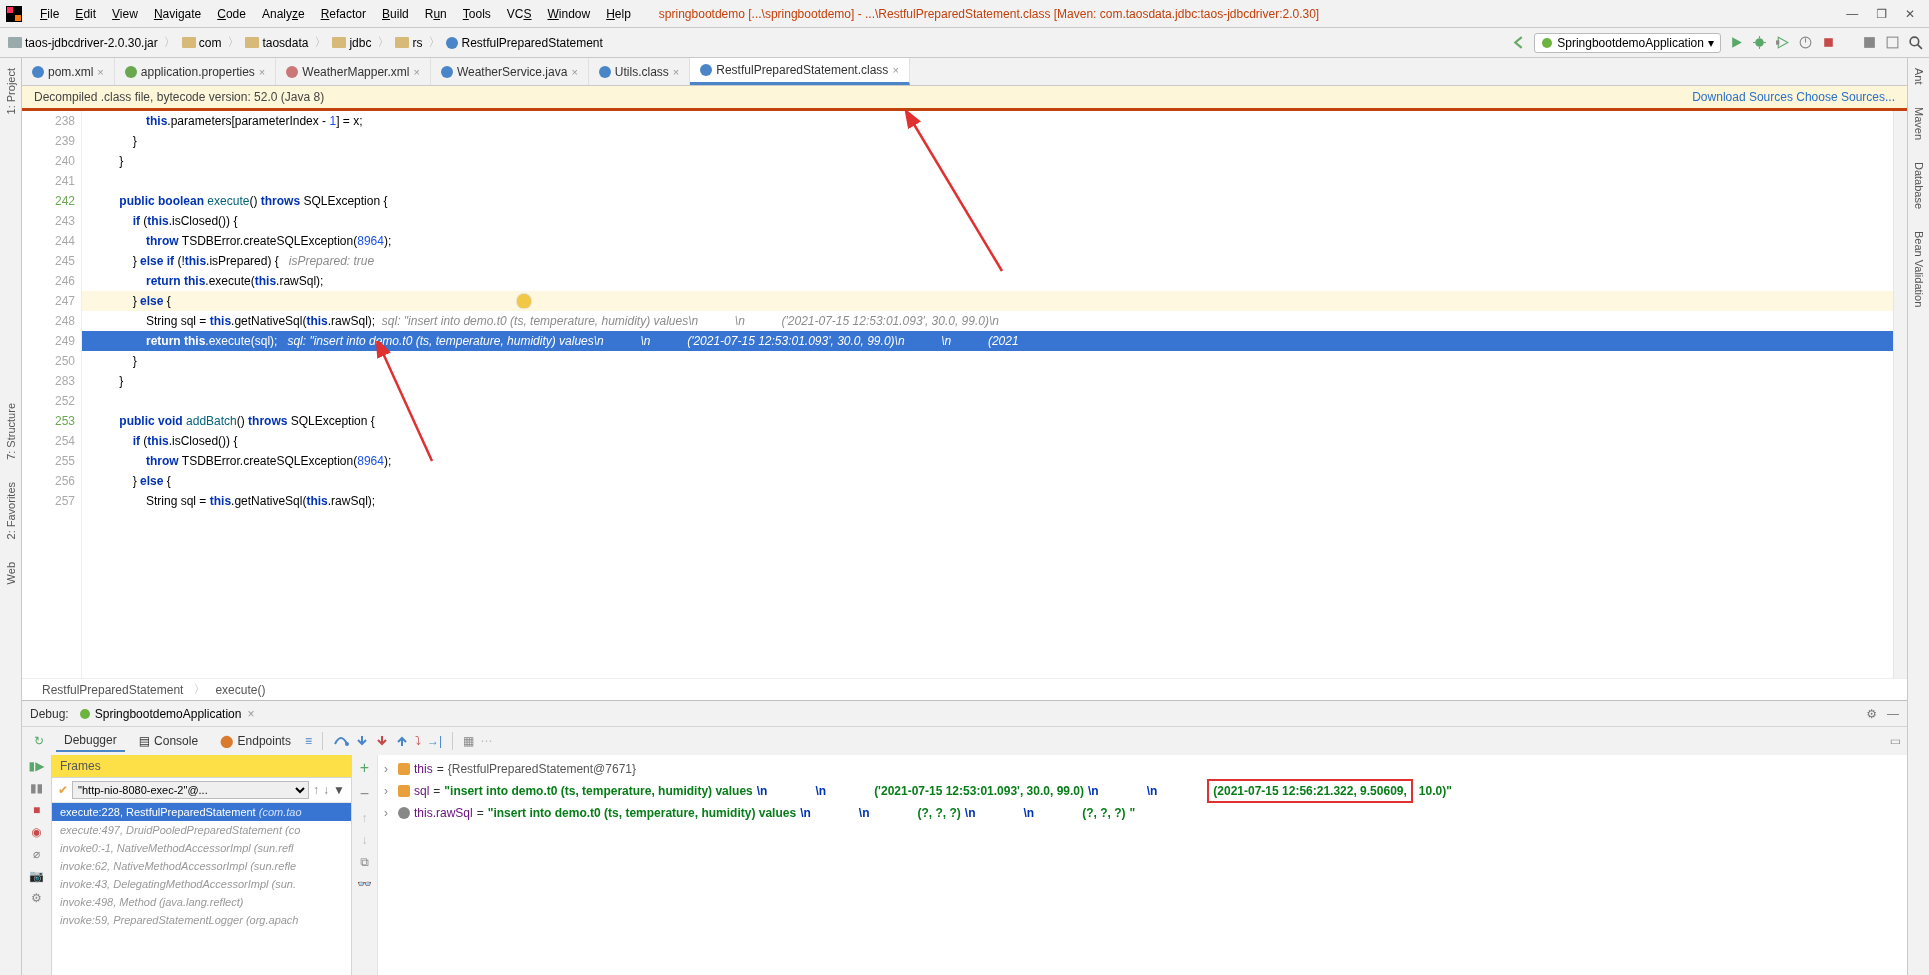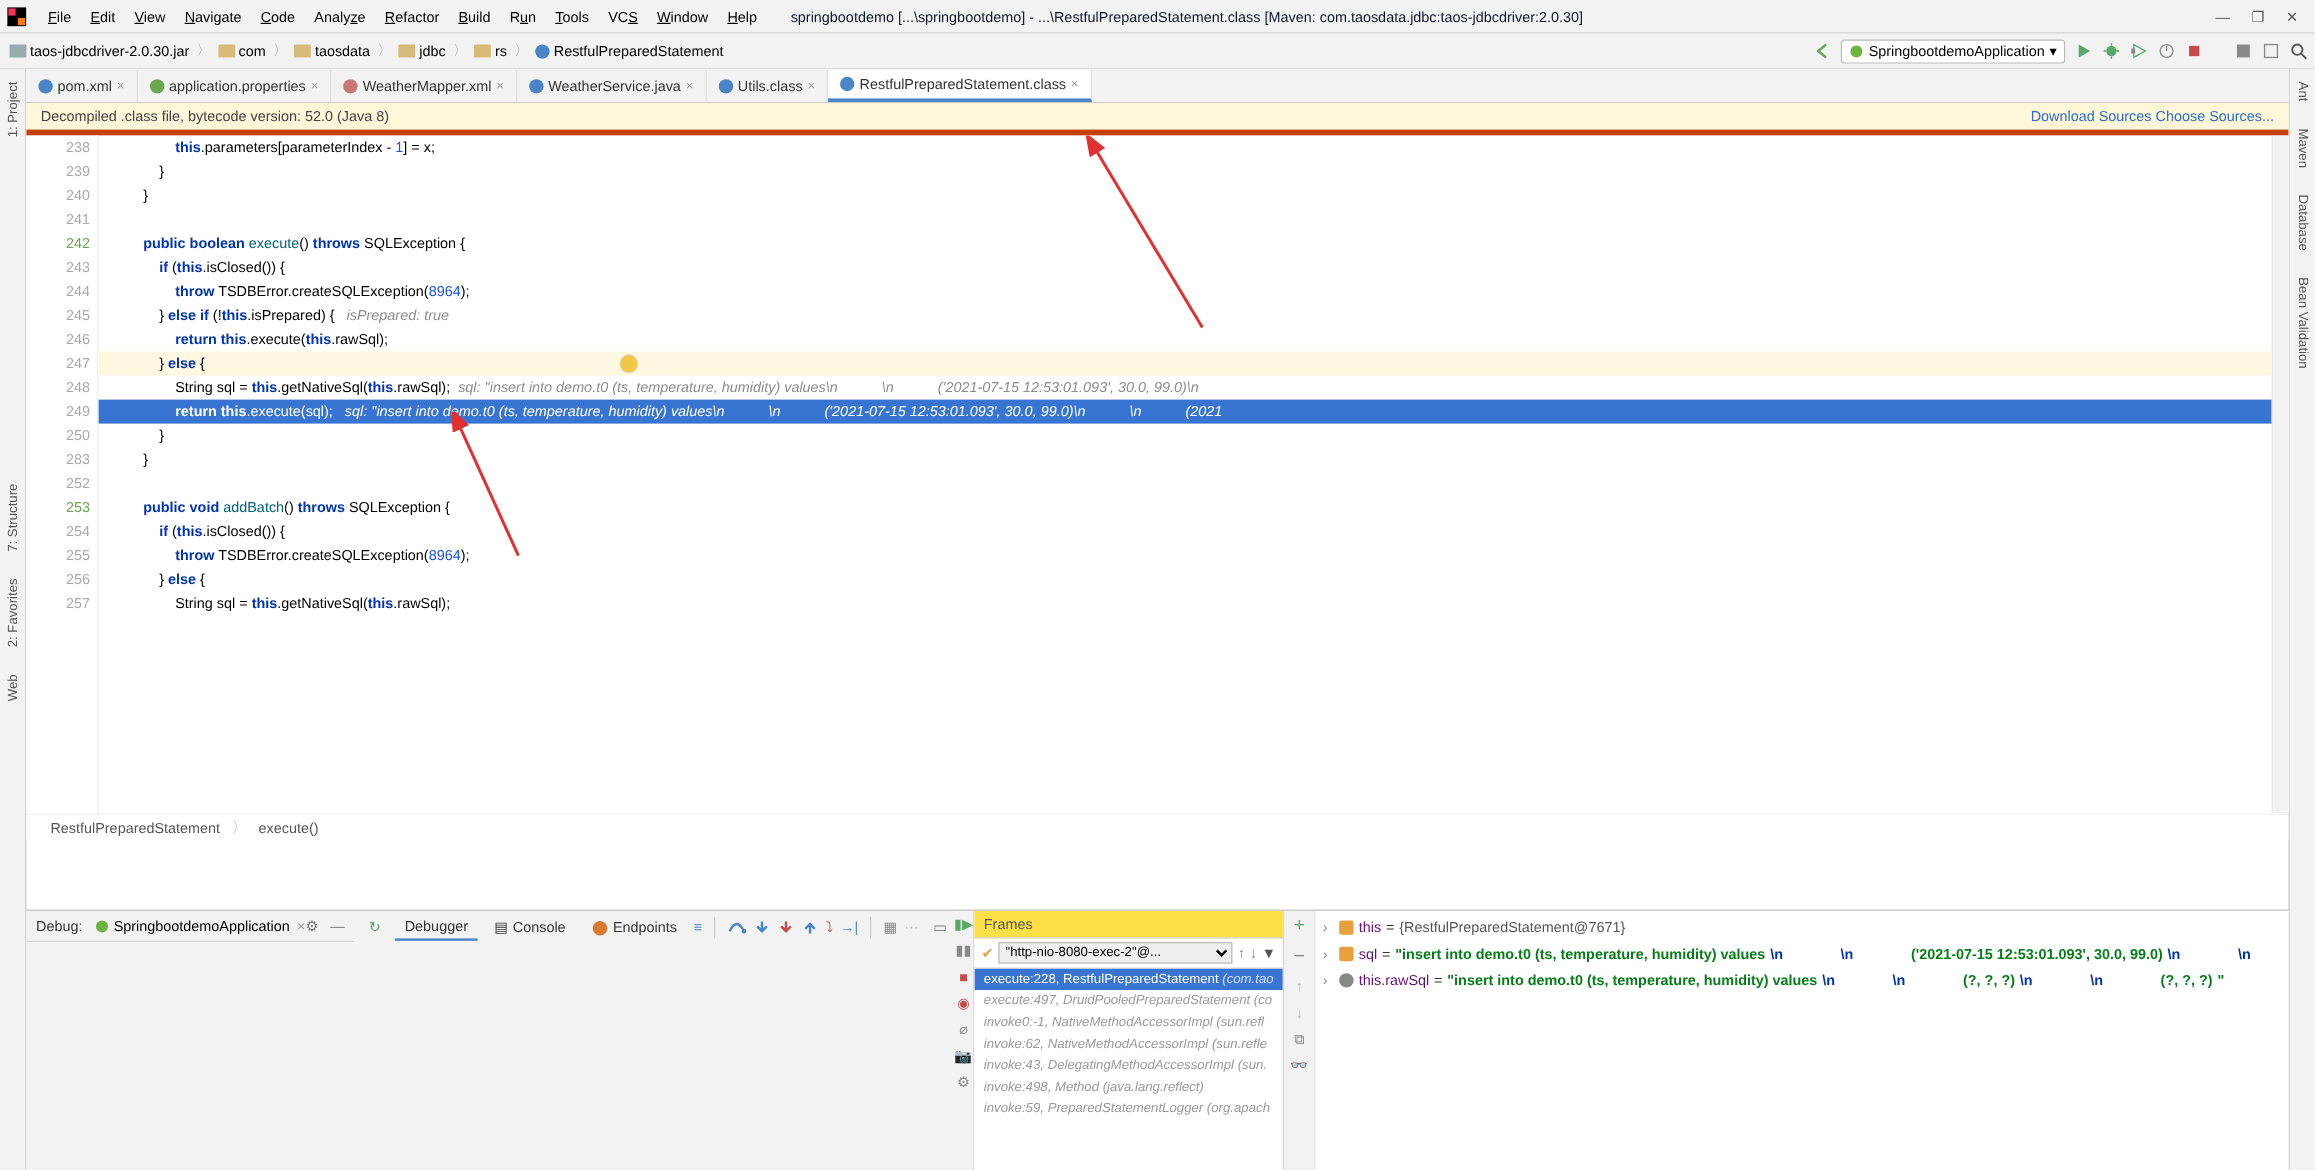--- a/index.html
+++ b/index.html
@@ -3,21 +3,21 @@
 <meta charset="utf-8">
 <style>
 * { margin: 0; padding: 0; box-sizing: border-box; font-family: "Segoe UI", Arial, sans-serif; }
 body { font-size: 12px; background: #fff; color: #000; overflow: hidden; }
 
 
 .menubar { display: flex; align-items: center; height: 28px; background: #f2f2f2; border-bottom: 1px solid #c9c9c9; padding: 0 6px; }
 .menubar .logo { width: 16px; height: 16px; margin-right: 10px; display: inline-flex; }
 .menubar .menu-item { padding: 0 8px; cursor: default; }
 .menubar .menu-item u { text-decoration: underline; }
-.menubar .title { flex: 1; text-align: left; color: #0f172a; padding-left: 20px; white-space: nowrap; overflow: hidden; text-overflow: ellipsis; }
+.menubar .title { flex: 1; text-align: left; color: #c2410c; padding-left: 20px; white-space: nowrap; overflow: hidden; text-overflow: ellipsis; }
 .menubar .win-controls { display: flex; gap: 18px; color: #555; padding-right: 8px; }
 
 
 .navbar { display: flex; align-items: center; height: 30px; background: #f2f2f2; border-bottom: 1px solid #c9c9c9; padding: 0 6px; }
 .breadcrumb { display: flex; align-items: center; gap: 4px; flex: 1; }
 .breadcrumb .crumb { display: flex; align-items: center; gap: 3px; padding: 0 2px; }
 .crumb-icon { width: 14px; height: 11px; background: #d7b97a; border-radius: 1px; display: inline-block; }
 .crumb-icon.jar { background: #9aa; }
 .crumb-icon.cls { background: #4a86c7; border-radius: 50%; width: 12px; height: 12px; }
 .breadcrumb .sep { color: #aaa; }
@@ -37,21 +37,21 @@
 .editor-tab { display: flex; align-items: center; gap: 4px; padding: 0 10px; height: 100%; border-right: 1px solid #e0e0e0; color: #333; cursor: default; white-space: nowrap; }
 .editor-tab.active { background: #fff; border-bottom: 3px solid #4a86c7; }
 .editor-tab .close { color: #999; font-size: 11px; }
 .tab-ico { width: 12px; height: 12px; border-radius: 50%; display: inline-block; }
 .ico-m { background: #4a86c7; }
 .ico-leaf { background: #6aa84f; }
 .ico-xml { background: #c77; }
 .ico-c { background: #4a86c7; }
 
 
-.banner { display: flex; align-items: center; justify-content: space-between; background: #fdf6d9; padding: 4px 12px; border-bottom: 5px solid #c2410c; color: #444; }
+.banner { display: flex; align-items: center; justify-content: space-between; background: #fdf6d9; padding: 4px 12px; border-bottom: 3px solid #c2410c; color: #444; }
 .banner a { color: #2a6fc9; text-decoration: none; cursor: default; }
 
 
 .code-scroll { flex: 1; display: flex; overflow: hidden; background: #fff; position: relative; }
 .gutter { width: 60px; background: #fff; border-right: 1px solid #eee; text-align: right; color: #aaa; font-family: "Consolas","Courier New",monospace; font-size: 12px; padding-right: 6px; line-height: 20px; position: relative; }
 .gutter .ln { height: 20px; position: relative; }
 .gutter .bp::before { content: ""; position: absolute; left: -18px; top: 4px; width: 10px; height: 10px; border-radius: 50%; background: #c74a4a; }
 .gutter .mk { color: #6aa84f; }
 .code { flex: 1; font-family: "Consolas","Courier New",monospace; font-size: 12px; line-height: 20px; white-space: pre; overflow: hidden; position: relative; }
 .code .line { height: 20px; padding-left: 24px; }
@@ -66,21 +66,21 @@
 .right-gutter { width: 14px; background: #f2f2f2; border-left: 1px solid #e5e5e5; }
 
 
 .arrow-svg { position: absolute; pointer-events: none; }
 
 
 .code-crumb { height: 22px; display: flex; align-items: center; padding: 0 20px; color: #555; border-top: 1px solid #eee; gap: 10px; }
 .code-crumb .sep { color: #aaa; }
 
 
-.debug-panel { position: absolute; left: 22px; right: 22px; bottom: 0; height: 217px; background: #f2f2f2; border-top: 1px solid #c0c0c0; display: flex; flex-direction: row; }
+.debug-panel { position: absolute; left: 22px; right: 22px; bottom: 0; height: 275px; background: #f2f2f2; border-top: 1px solid #c0c0c0; display: flex; flex-direction: column; }
 .debug-header { display: flex; align-items: center; height: 26px; padding: 0 8px; border-bottom: 1px solid #d5d5d5; }
 .debug-header .title { color: #333; margin-right: 10px; }
 .debug-header .cfg { display: flex; align-items: center; gap: 4px; }
 .debug-header .right-icons { margin-left: auto; display: flex; gap: 10px; color: #777; }
 .debug-tabs { display: flex; align-items: center; height: 28px; padding: 0 6px; gap: 6px; }
 .debug-tabs .dtab { padding: 3px 8px; color: #333; display: flex; align-items: center; gap: 4px; cursor: default; }
 .debug-tabs .dtab.active { border-bottom: 2px solid #4a86c7; }
 .debug-tabs .sep { width: 1px; height: 18px; background: #ccc; margin: 0 4px; }
 
 .debug-body { flex: 1; display: flex; overflow: hidden; position: relative; }

